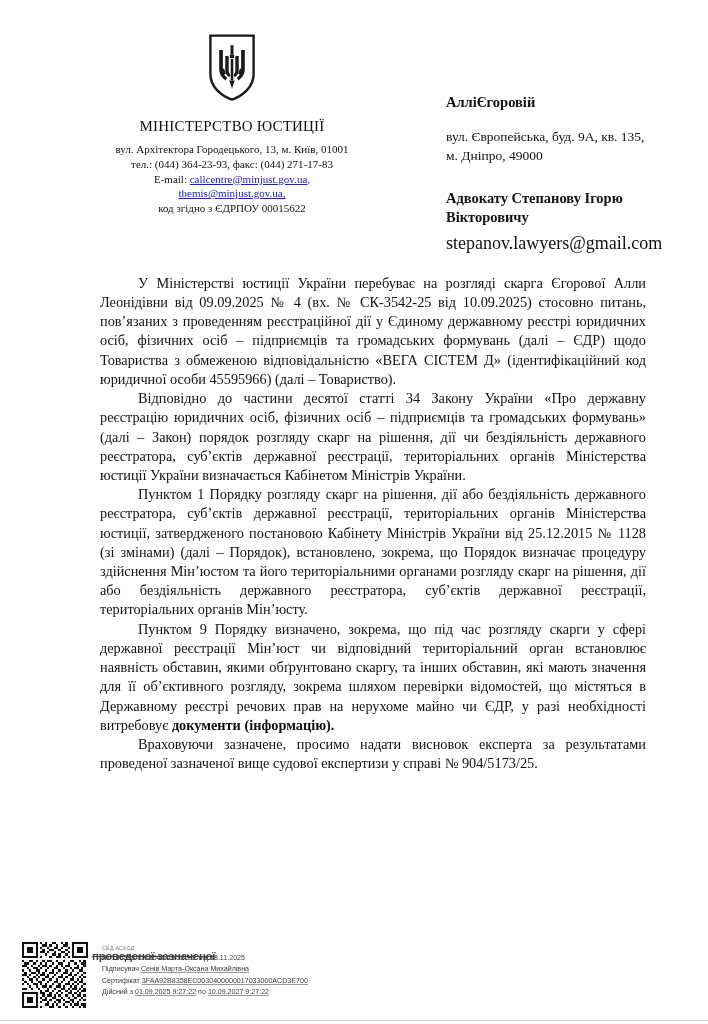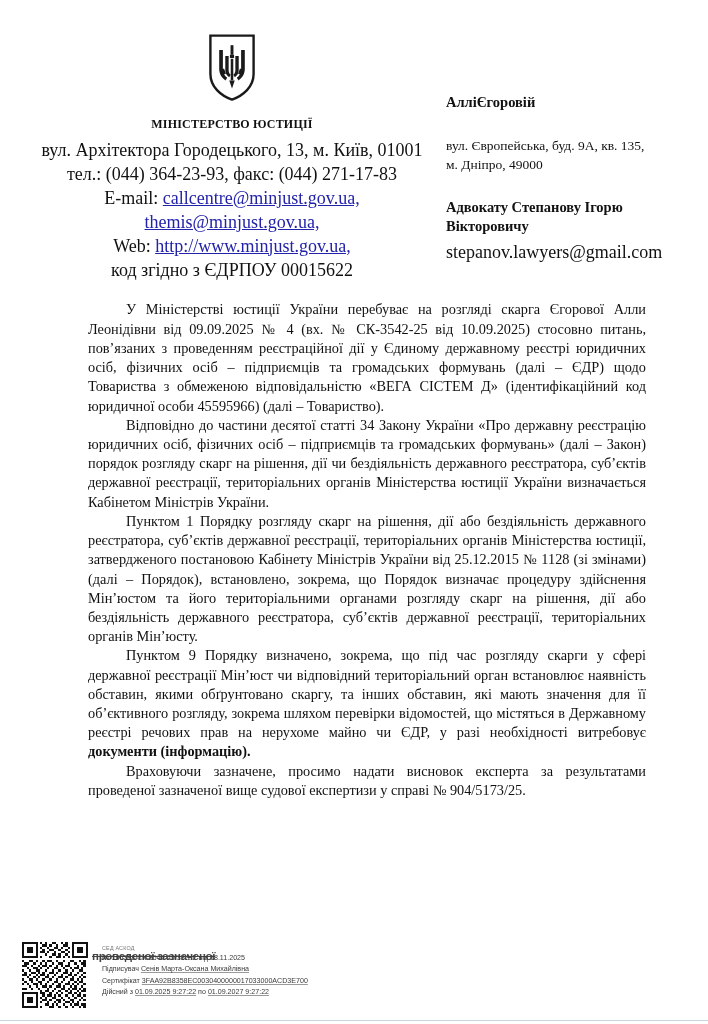--- a/index.html
+++ b/index.html
@@ -37,33 +37,33 @@
     padding-top: 0;
   }
 
   .emblem {
     width: 48px;
     margin: 0 auto 16px auto;
     display: block;
   }
 
   .ministry-name {
-    font-weight: bold;
-    font-size: 12px;
+    font-weight: normal;
+    font-size: 15px;
     line-height: 1.22;
     letter-spacing: 0.2px;
     text-align: center;
   }
   .ministry-short {
     font-size: 14.5px;
     line-height: 1.3;
     margin-top: 2px;
   }
   .lh-contact {
-    font-size: 18px;
+    font-size: 11px;
     line-height: 1.33;
     margin-top: 7px;
     font-family: Liberation Serif, serif;
   }
   .lh-contact .ln { white-space: nowrap; }
   .lnk {
     color: #2222aa;
     text-decoration: underline;
   }
 
@@ -71,40 +71,41 @@
   .lh-right {
     flex: 1;
     padding-left: 16px;
     padding-top: 58px;
     font-size: 13.5px;
     line-height: 1.38;
   }
   .addr-name {
     font-weight: bold;
     font-size: 14.5px;
-    margin-bottom: 25px;
+    margin-bottom: 16px;
   }
   .addr-lines { margin-bottom: 24px; }
   .addr-lines div { white-space: nowrap; }
   .addr-name2 {
     font-weight: bold;
     font-size: 14.5px;
     line-height: 1.3;
     margin-bottom: 4px;
   }
   .addr-email { font-size: 18px; }
 
   
   .body-text {
     padding: 18px 62px 0 88px;
     font-size: 14.3px;
     line-height: 1.345;
     text-align: justify;
     text-justify: inter-word;
     hyphens: none;
+    margin-left: 12px;
   }
   .body-text p {
     margin: 0;
     text-indent: 38px;
   }
   .body-text b { font-weight: bold; }
 
   
   .sig-block {
     position: absolute;
@@ -197,24 +198,20 @@
 
       <div class="lh-contact">
         <div class="ln">вул. Архітектора Городецького, 13, м. Київ, 01001</div>
         <div class="ln">тел.: (044) 364-23-93, факс: (044) 271-17-83</div>
         <div class="ln">
           <span>E-mail:</span>
           <span class="lnk">callcentre@minjust.gov.ua,</span>
         </div>
         <div class="ln">
           <span class="lnk">themis@minjust.gov.ua,</span>
-        </div>
-        <div class="ln">
-          <span>Web:</span>
-          <span class="lnk">http://www.minjust.gov.ua,</span>
         </div>
         <div class="ln">код згідно з ЄДРПОУ 00015622</div>
       </div>
     </div>
 
     <div class="lh-right">
       <div class="addr-name">АлліЄгоровій</div>
       <div class="addr-lines">
         <div>вул. Європейська, буд. 9А, кв. 135,</div>
         <div>м. Дніпро, 49000</div>
@@ -484,19 +481,19 @@
         <u>Сенів Марта-Оксана Михайлівна</u>
       </div>
       <div>
         <span class="sig-label">Сертифікат</span>
         <u>3FAA92B8358EC0030400000017033000ACD3E700</u>
       </div>
       <div>
         <span class="sig-label">Дійсний з</span>
         <u>01.09.2025 9:27:22</u>
         <span class="sig-label">по</span>
-        <u>01.09.2027 9:27:22</u>
+        <u>10.09.2027 9:27:22</u>
       </div>
     </div>
   </div>
 
   <div class="bottom-rule"></div>
 </div>
 
 </body></html>

